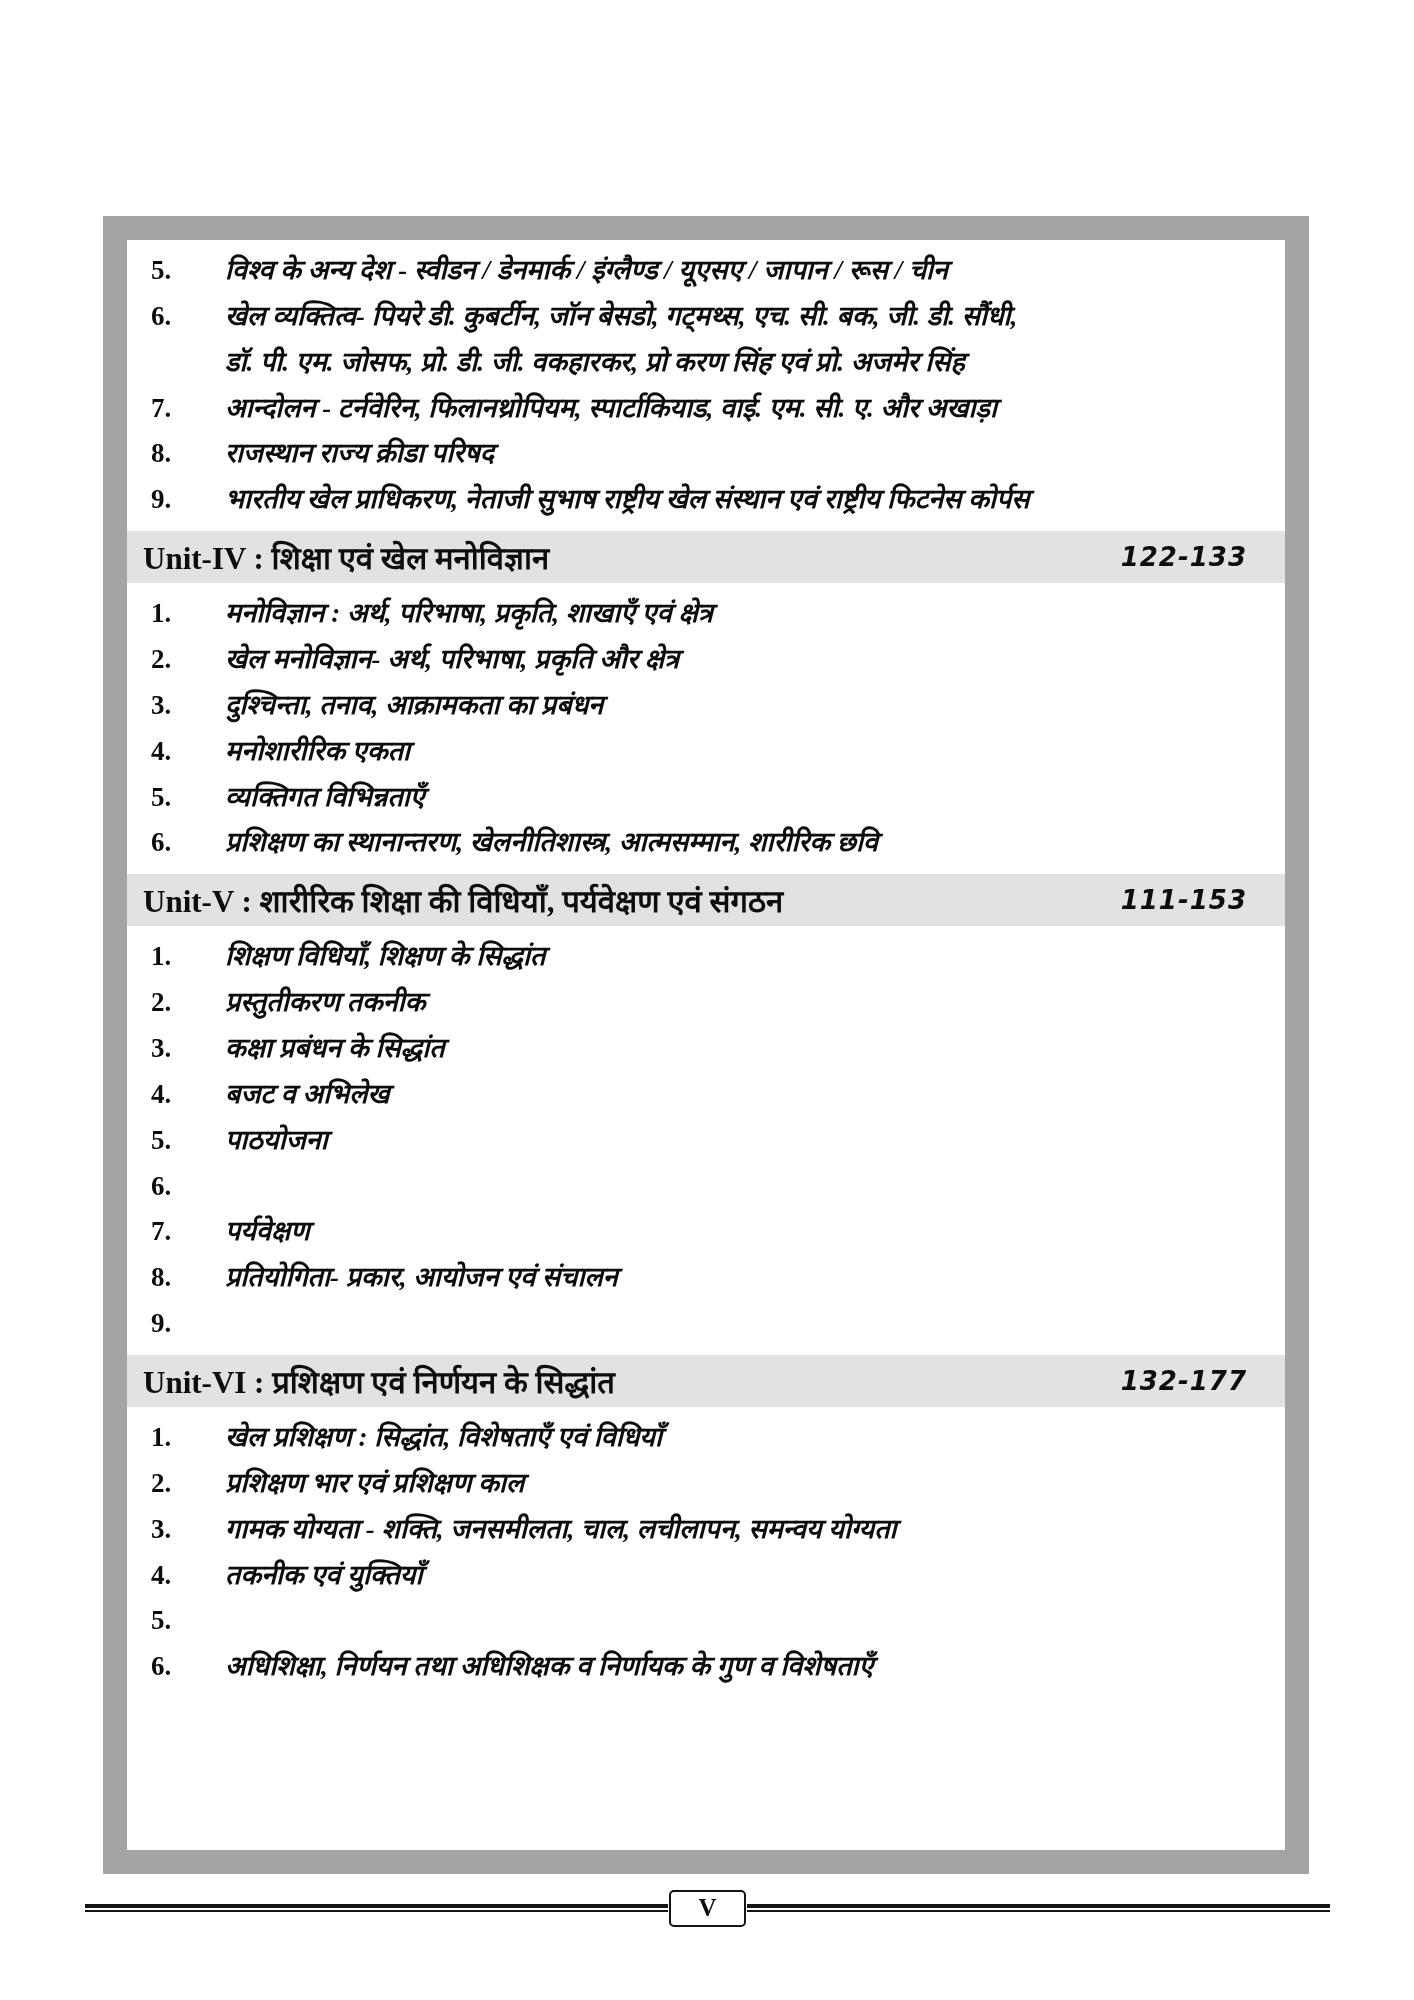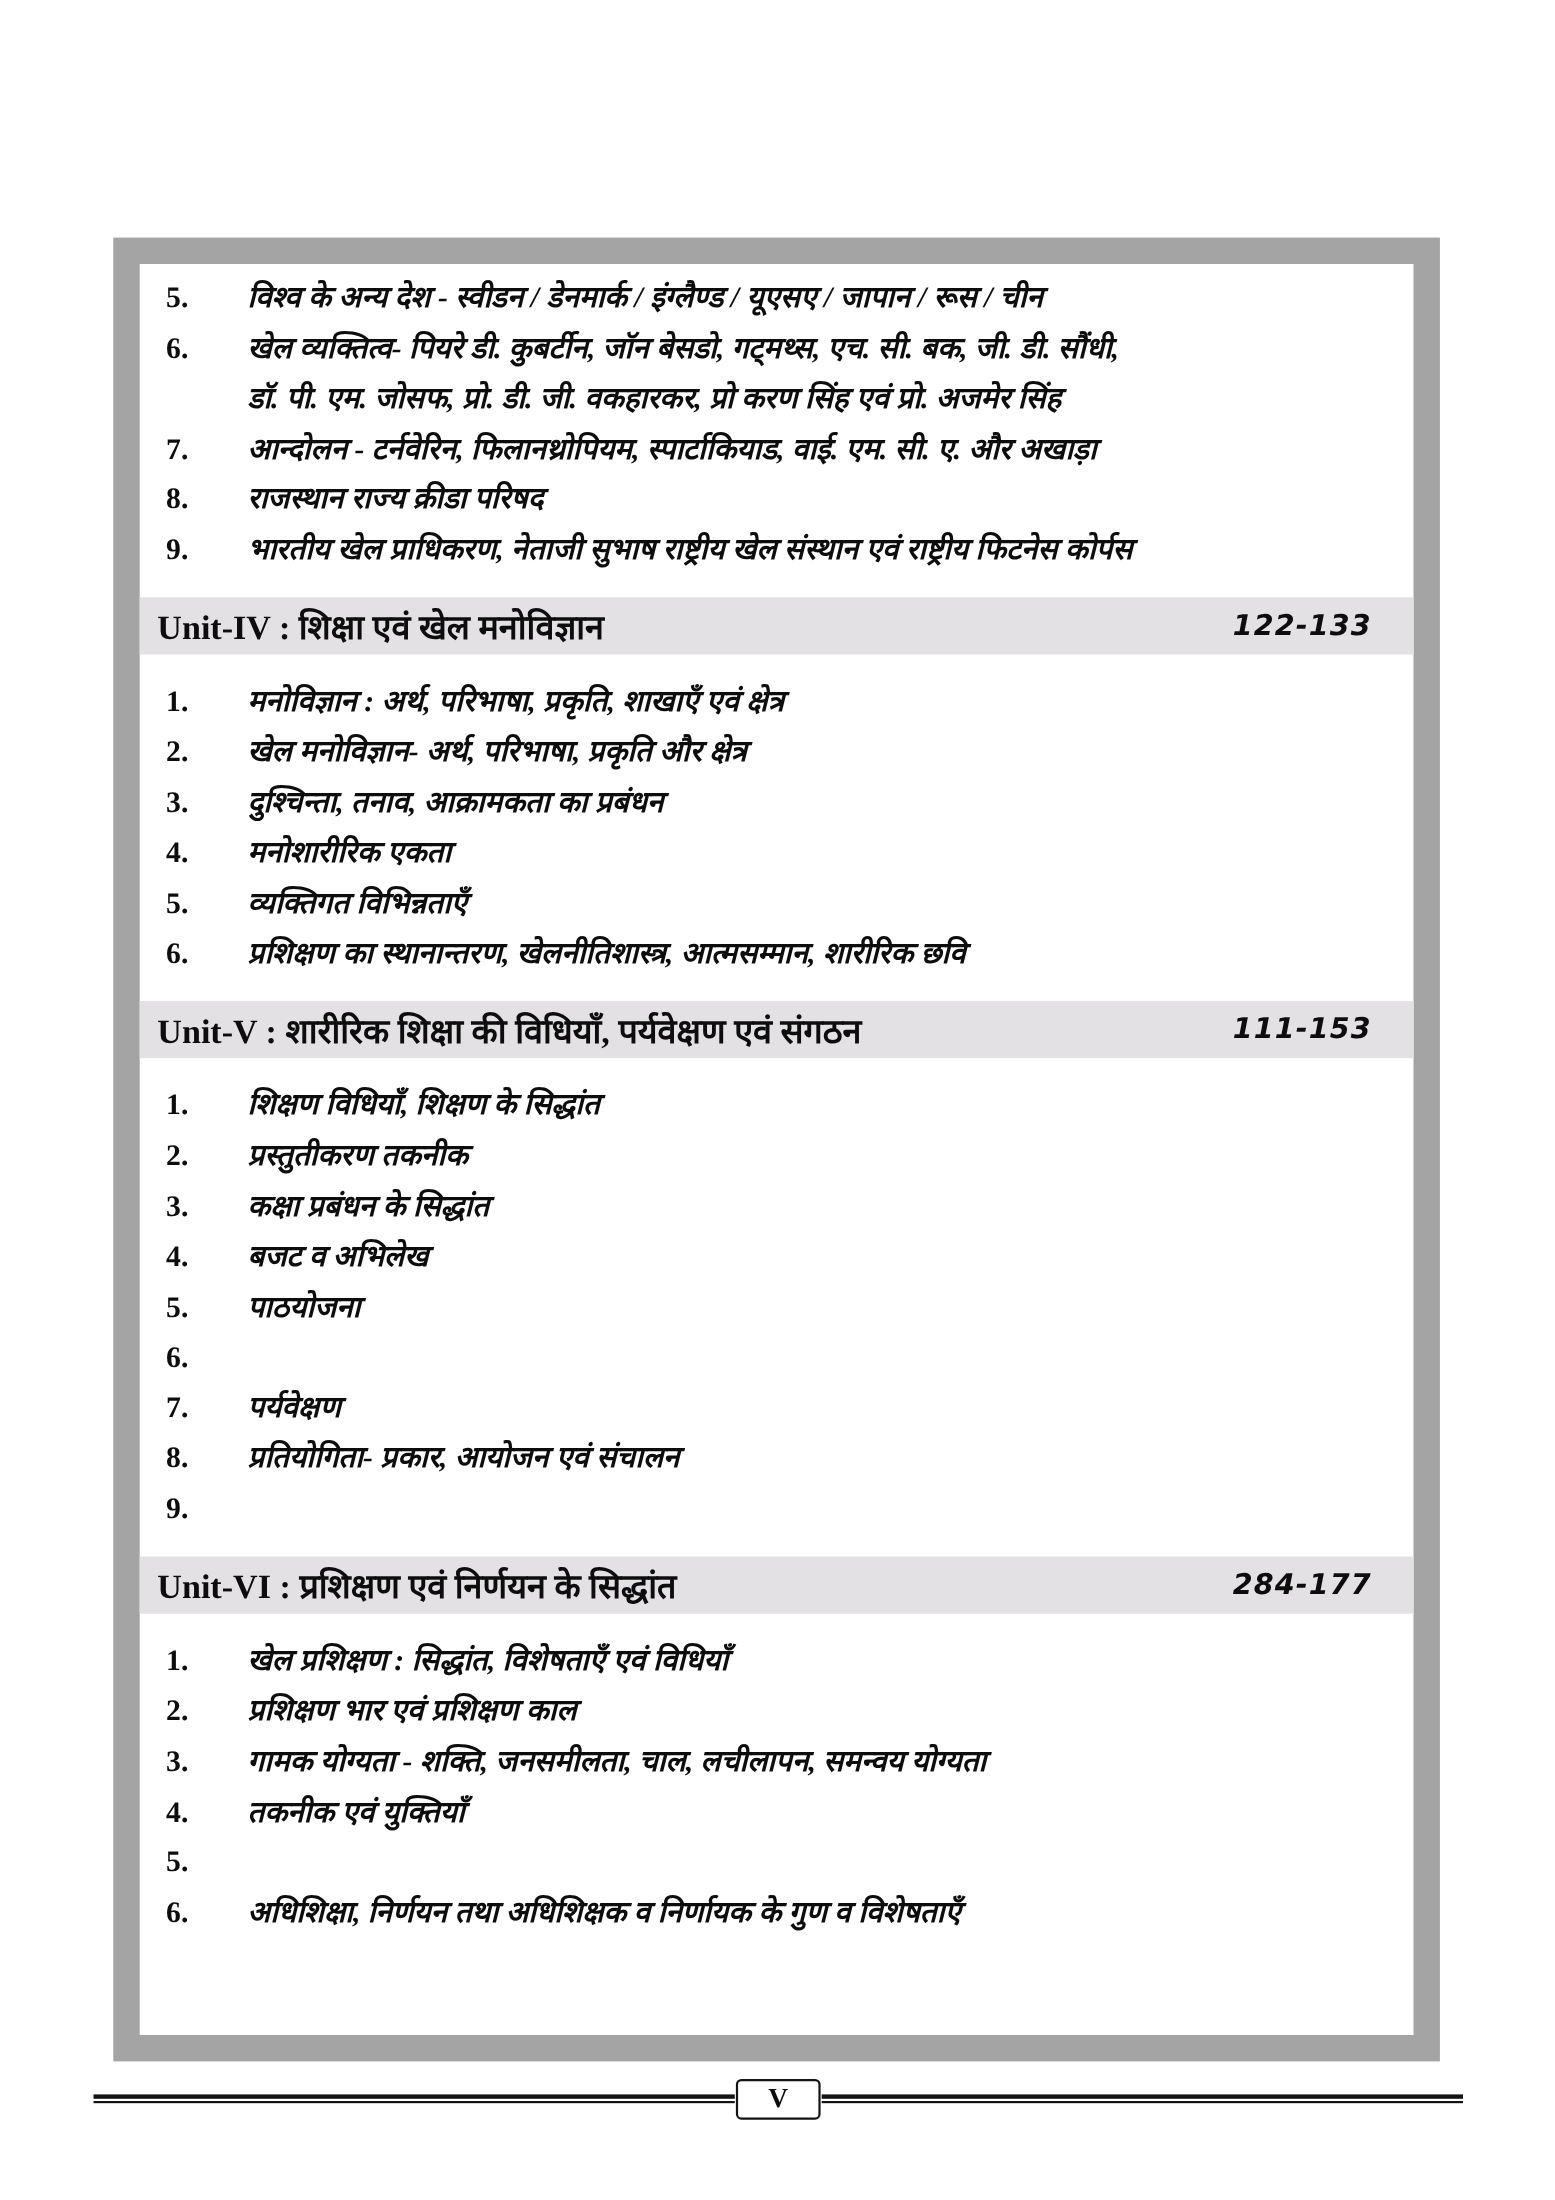--- a/index.html
+++ b/index.html
@@ -19,21 +19,21 @@
   .row{
     display:flex;align-items:flex-start;
     padding:7px 34px 7px 24px;
     font-size:27px;font-weight:bold;line-height:1.18;
   }
   .row .num{flex:none;width:74px;}
   .row .txt{flex:1;font-style:italic;}
   .unitbar{
     display:flex;align-items:center;justify-content:space-between;
     background:#e3e1e4;min-height:50px;box-sizing:border-box;
-    padding:5px 38px 5px 16px;margin:20px 0;
+    padding:5px 38px 5px 16px;margin:8px 0;
   }
   .unitbar .uhead{font-size:31px;font-weight:bold;}
   .unitbar .upages{
     font-family:"DejaVu Sans","Liberation Sans",sans-serif;
     font-size:26px;font-weight:bold;letter-spacing:1px;white-space:nowrap;font-style:italic;
   }
   .footer{
     position:absolute;left:85px;right:84px;top:1890px;
     display:flex;align-items:center;
   }
@@ -141,21 +141,21 @@
     <div class="row">
       <span class="num">8.</span>
       <span class="txt">प्रतियोगिता- प्रकार, आयोजन एवं संचालन</span>
     </div>
     <div class="row">
       <span class="num">9.</span>
     </div>
 
     <div class="unitbar">
       <span class="uhead">Unit-VI : प्रशिक्षण एवं निर्णयन के सिद्धांत</span>
-      <span class="upages">284-177</span>
+      <span class="upages">132-177</span>
     </div>
     <div class="row">
       <span class="num">1.</span>
       <span class="txt">खेल प्रशिक्षण : सिद्धांत, विशेषताएँ एवं विधियाँ</span>
     </div>
     <div class="row">
       <span class="num">2.</span>
       <span class="txt">प्रशिक्षण भार एवं प्रशिक्षण काल</span>
     </div>
     <div class="row">

